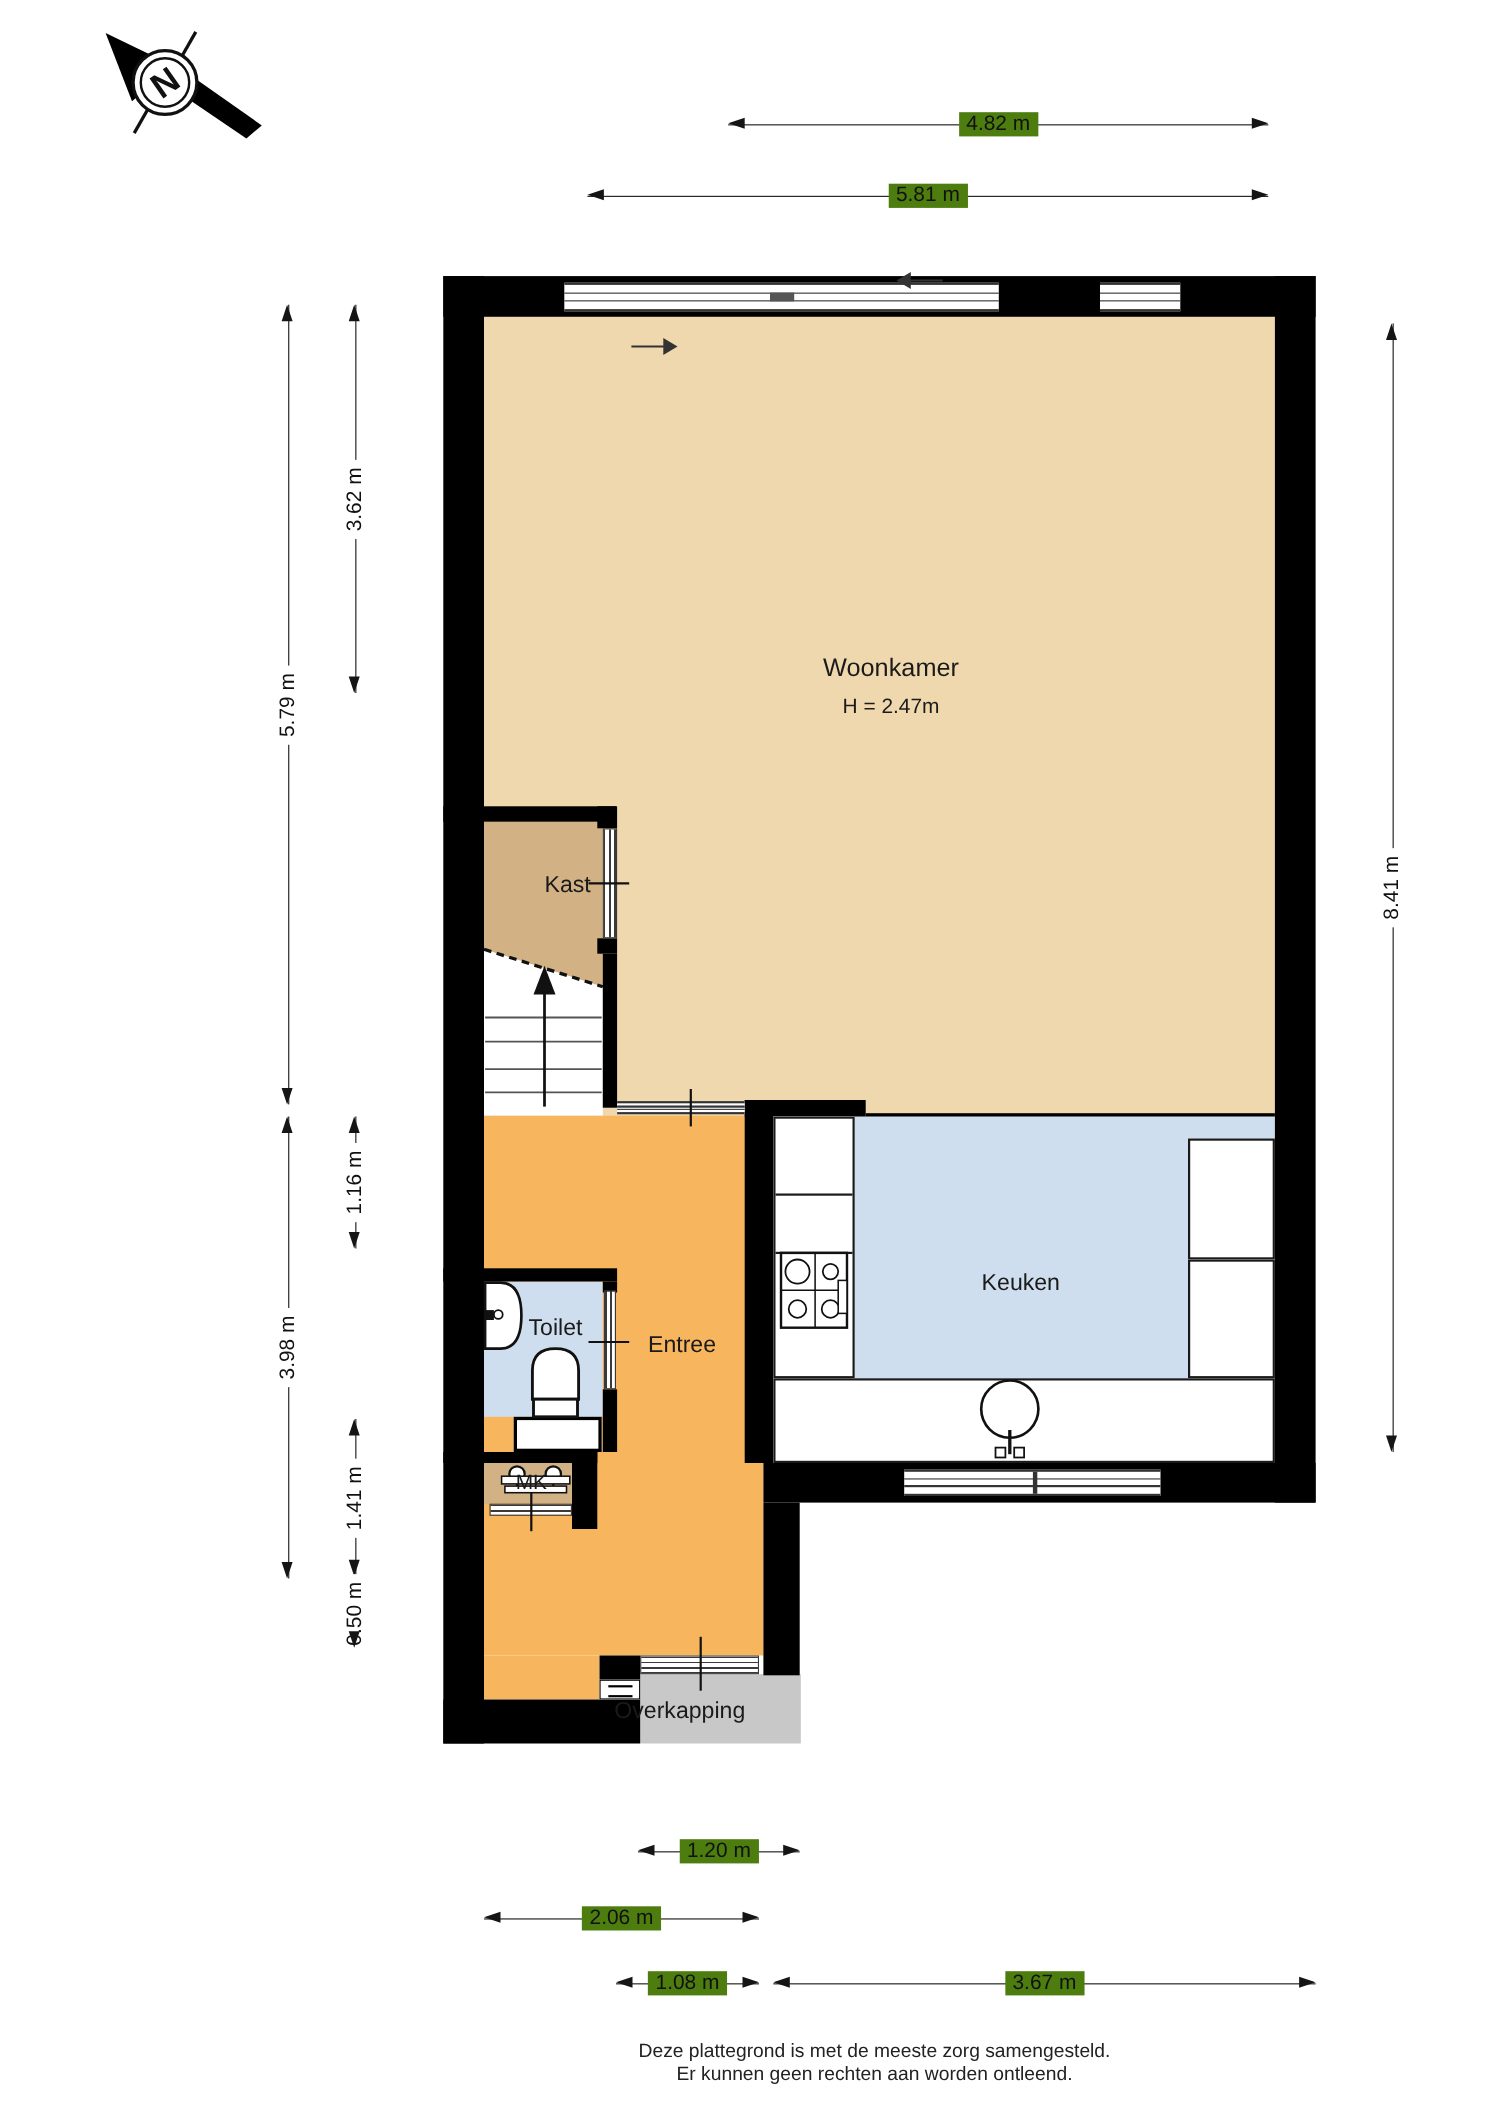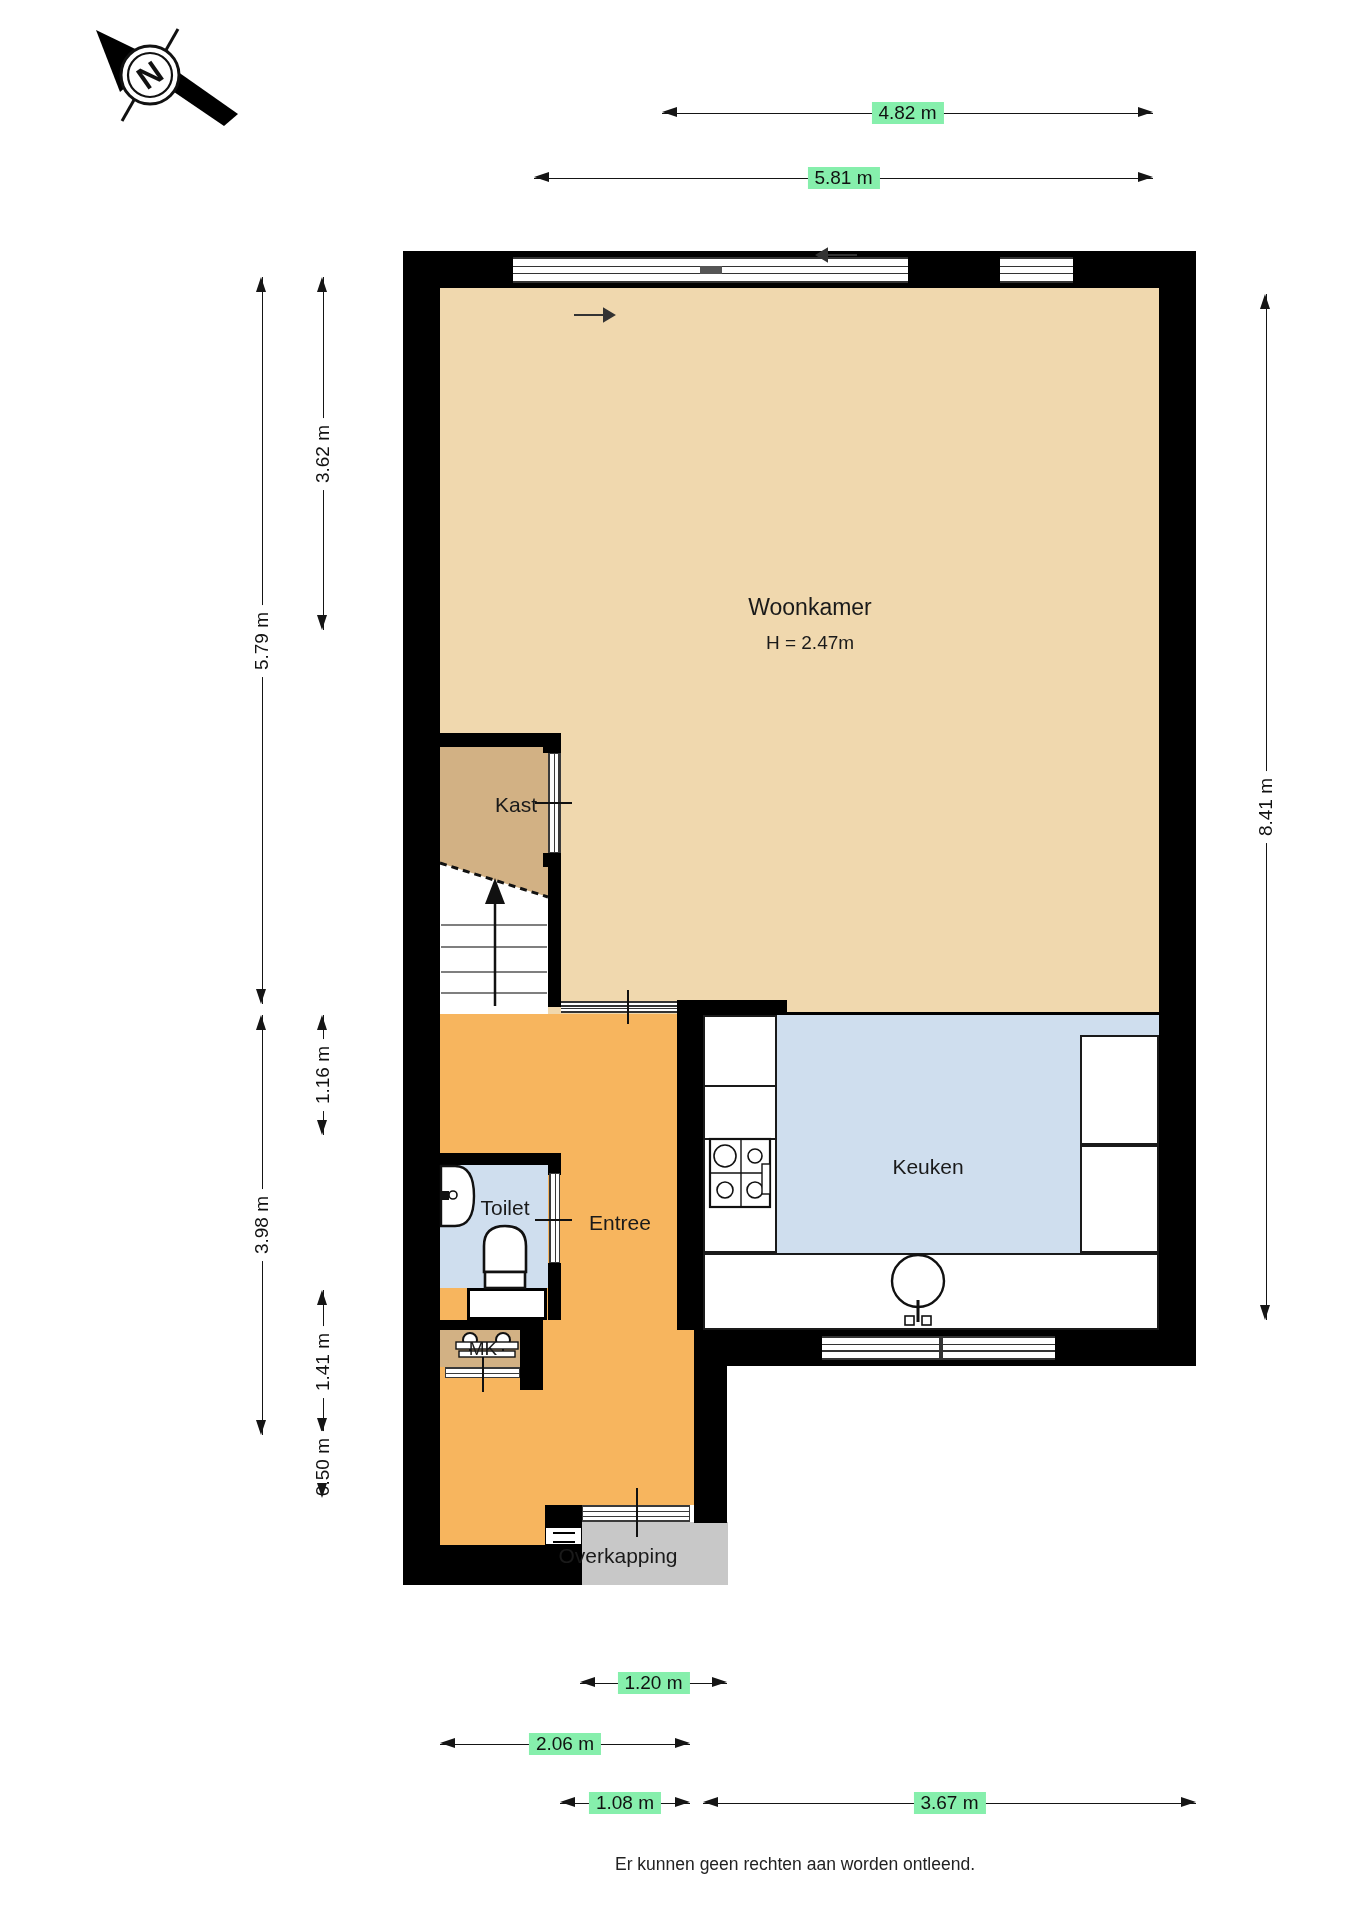--- a/index.html
+++ b/index.html
@@ -20,21 +20,21 @@
   .vstripes{position:absolute;background:repeating-linear-gradient(90deg,#3a3a3a 0 1.4px,#fff 1.4px 4.6px);border:1px solid #3a3a3a;box-sizing:border-box;}
   .hstripes{position:absolute;background:repeating-linear-gradient(180deg,#3a3a3a 0 1.4px,#fff 1.4px 4.8px);border:1px solid #3a3a3a;box-sizing:border-box;}
   .winline{position:absolute;background:#333;}
   .darktick{position:absolute;background:#555;}
 
   .dim-h{position:absolute;height:0;border-top:1.7px solid #151515;}
   .dim-h::before{content:"";position:absolute;left:0;top:-6.6px;width:0;height:0;
     border-top:5.5px solid transparent;border-bottom:5.5px solid transparent;border-right:15px solid #151515;}
   .dim-h::after{content:"";position:absolute;right:0;top:-6.6px;width:0;height:0;
     border-top:5.5px solid transparent;border-bottom:5.5px solid transparent;border-left:15px solid #151515;}
-  .dim-h .lbl{position:absolute;left:50%;top:-1px;transform:translate(-50%,-50%);background:#86efac;
+  .dim-h .lbl{position:absolute;left:50%;top:-1px;transform:translate(-50%,-50%);background:#4d7c0f;
     padding:0 7px;font-size:19px;white-space:nowrap;color:#111;}
   .dim-v{position:absolute;width:0;border-left:1.7px solid #151515;}
   .dim-v::before{content:"";position:absolute;top:0;left:-6.6px;width:0;height:0;
     border-left:5.5px solid transparent;border-right:5.5px solid transparent;border-bottom:15px solid #151515;}
   .dim-v::after{content:"";position:absolute;bottom:0;left:-6.6px;width:0;height:0;
     border-left:5.5px solid transparent;border-right:5.5px solid transparent;border-top:15px solid #151515;}
   .dim-v .lbl{position:absolute;top:50%;left:-1px;transform:translate(-50%,-50%) rotate(-90deg);background:#fff;
     padding:0 7px;font-size:19px;white-space:nowrap;color:#111;}
 
   .rlabel{position:absolute;transform:translate(-50%,-50%);font-size:21px;color:#1a1a1a;white-space:nowrap;}
@@ -230,16 +230,17 @@
     <span class="lbl">2.06 m</span>
     </div>
   <div class="dim-h" style="left:560px;top:1803px;width:130px;text-decoration:underline;">
     <span class="lbl">1.08 m</span>
     </div>
   <div class="dim-h" style="left:703px;top:1803px;width:493px;">
     <span class="lbl">3.67 m</span>
     </div>
 
   <div id="footer">
+    <span style="display:block;">Deze plattegrond is met de meeste zorg samengesteld.</span>
     <span style="display:block;">Er kunnen geen rechten aan worden ontleend.</span>
   </div>
 
 </div>
 
 </body></html>

